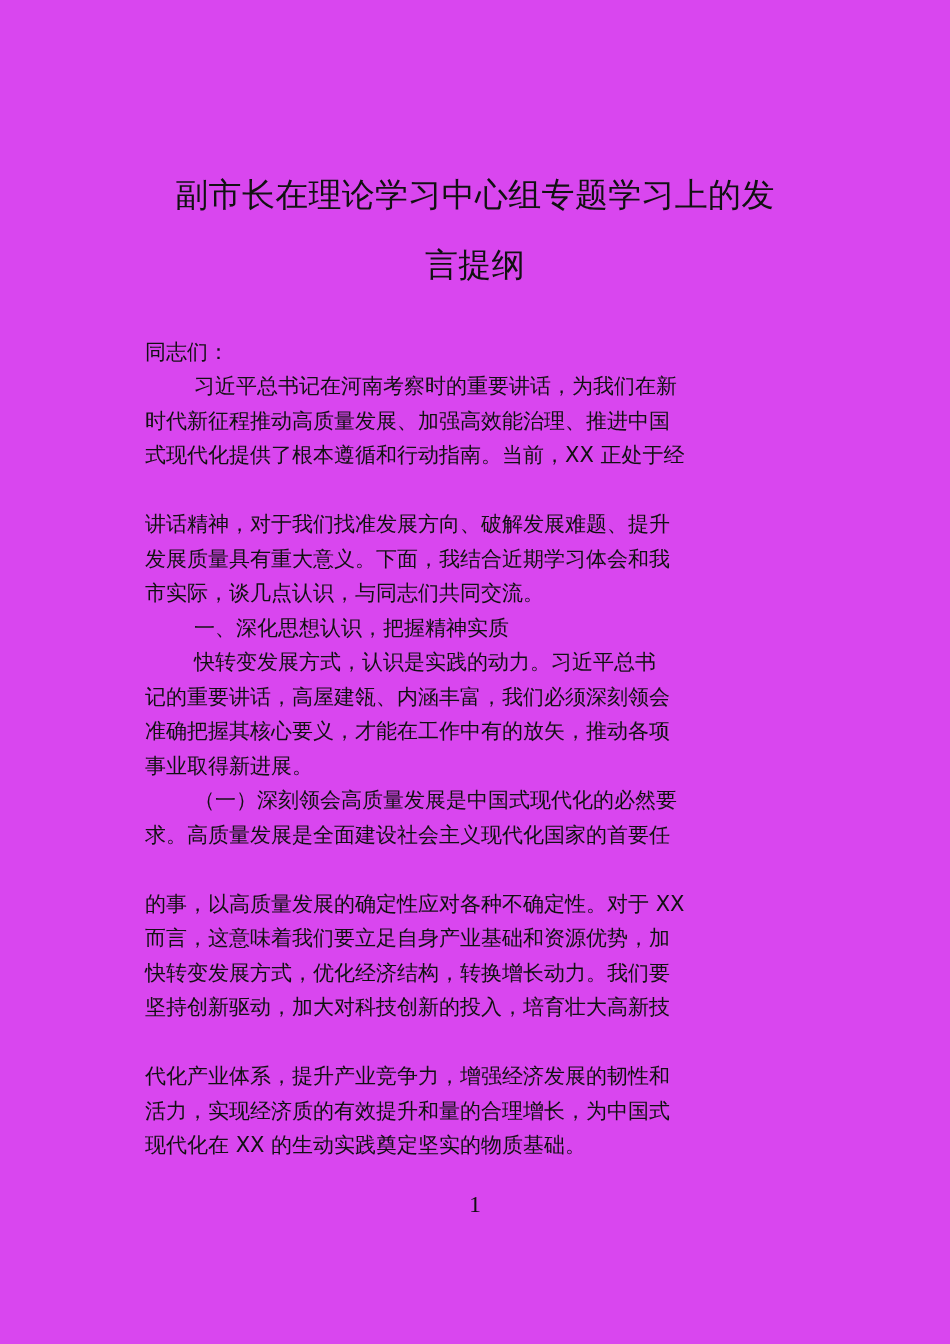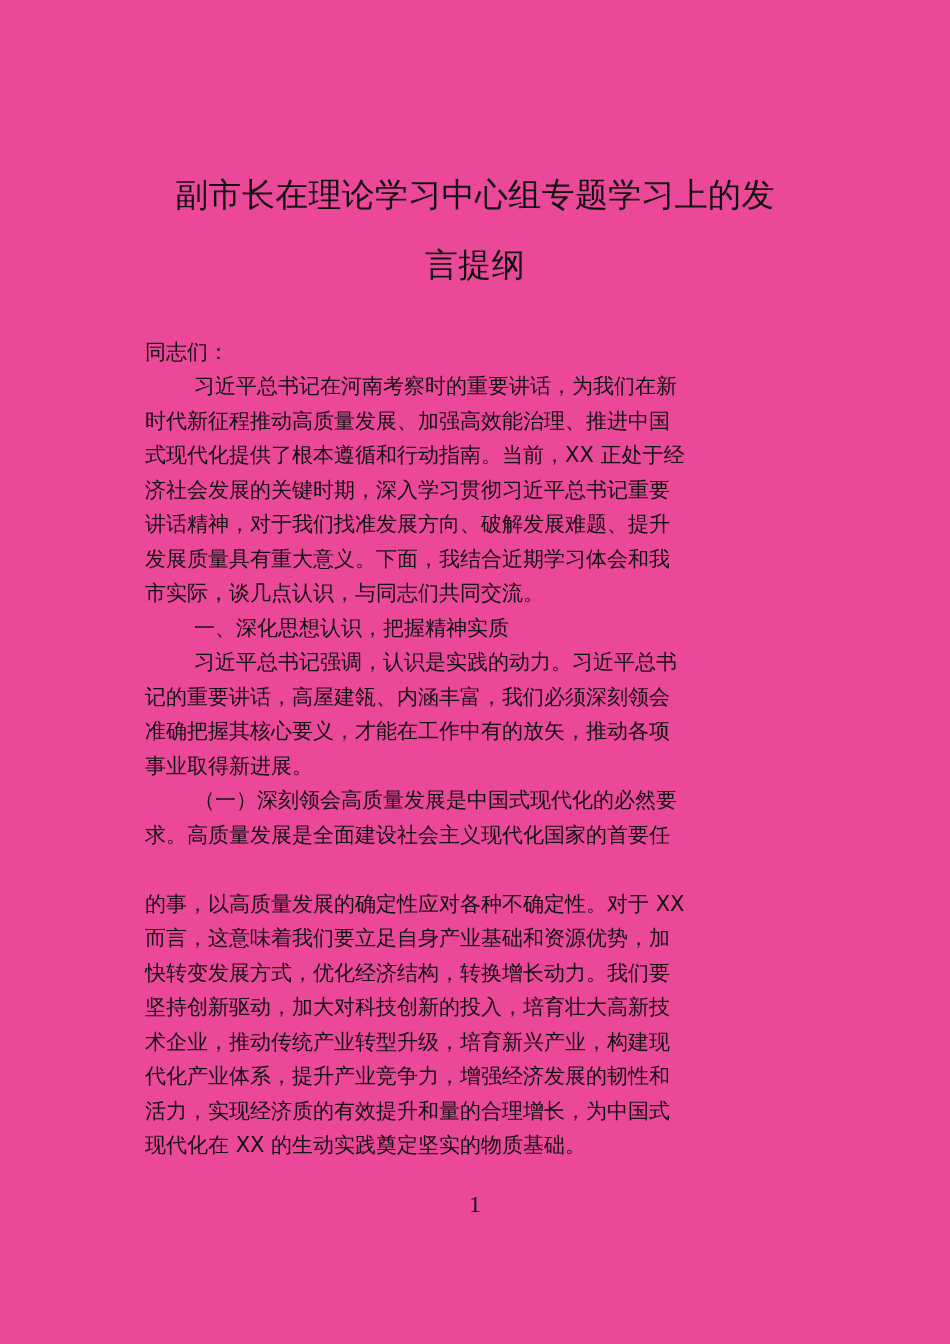--- a/index.html
+++ b/index.html
@@ -12,21 +12,21 @@
       height: 1344px;
       position: relative;
       overflow: hidden;
       font-family: "DejaVu Sans", "Liberation Sans", sans-serif;
       color: #111111;
     }
     .page {
       position: absolute;
       left: 0; top: 0;
       width: 950px; height: 1344px;
-      background: #ec4899;
+      background: #d946ef;
     }
     .title {
       position: absolute;
       left: 140px;
       width: 670px;
       text-align: center;
       font-size: 33px;
       line-height: 40px;
       letter-spacing: 0.3px;
       white-space: nowrap;
@@ -59,37 +59,35 @@
 
 <div class="page">
   <div class="title title-line-1">副市长在理论学习中心组专题学习上的发</div>
   <div class="title title-line-2">言提纲</div>
 
   <div class="line" style="top:337px">同志们：</div>
 
   <div class="line indent" style="top:371px">习近平总书记在河南考察时的重要讲话，为我们在新</div>
   <div class="line" style="top:440px">式现代化提供了根本遵循和行动指南。当前，XX 正处于经</div>
   <div class="line" style="top:406px">时代新征程推动高质量发展、加强高效能治理、推进中国</div>
-  <div class="line" style="top:475px">济社会发展的关键时期，深入学习贯彻习近平总书记重要</div>
   <div class="line" style="top:509px">讲话精神，对于我们找准发展方向、破解发展难题、提升</div>
   <div class="line" style="top:544px">发展质量具有重大意义。下面，我结合近期学习体会和我</div>
   <div class="line" style="top:578px">市实际，谈几点认识，与同志们共同交流。</div>
 
   <div class="line indent" style="top:613px">一、深化思想认识，把握精神实质</div>
 
-  <div class="line indent" style="top:647px">习近平总书记强调，认识是实践的动力。习近平总书</div>
+  <div class="line indent" style="top:647px">快转变发展方式，认识是实践的动力。习近平总书</div>
   <div class="line" style="top:682px">记的重要讲话，高屋建瓴、内涵丰富，我们必须深刻领会</div>
   <div class="line" style="top:716px">准确把握其核心要义，才能在工作中有的放矢，推动各项</div>
   <div class="line" style="top:751px">事业取得新进展。</div>
 
   <div class="line indent" style="top:785px">（一）深刻领会高质量发展是中国式现代化的必然要</div>
   <div class="line" style="top:820px">求。高质量发展是全面建设社会主义现代化国家的首要任</div>
   <div class="line" style="top:889px">的事，以高质量发展的确定性应对各种不确定性。对于 XX</div>
   <div class="line" style="top:923px">而言，这意味着我们要立足自身产业基础和资源优势，加</div>
   <div class="line" style="top:958px">快转变发展方式，优化经济结构，转换增长动力。我们要</div>
   <div class="line" style="top:992px">坚持创新驱动，加大对科技创新的投入，培育壮大高新技</div>
-  <div class="line" style="top:1027px">术企业，推动传统产业转型升级，培育新兴产业，构建现</div>
   <div class="line" style="top:1061px">代化产业体系，提升产业竞争力，增强经济发展的韧性和</div>
   <div class="line" style="top:1096px">活力，实现经济质的有效提升和量的合理增长，为中国式</div>
   <div class="line" style="top:1130px">现代化在 XX 的生动实践奠定坚实的物质基础。</div>
 
   <div class="page-number">1</div>
 </div>
 
 </body></html>

